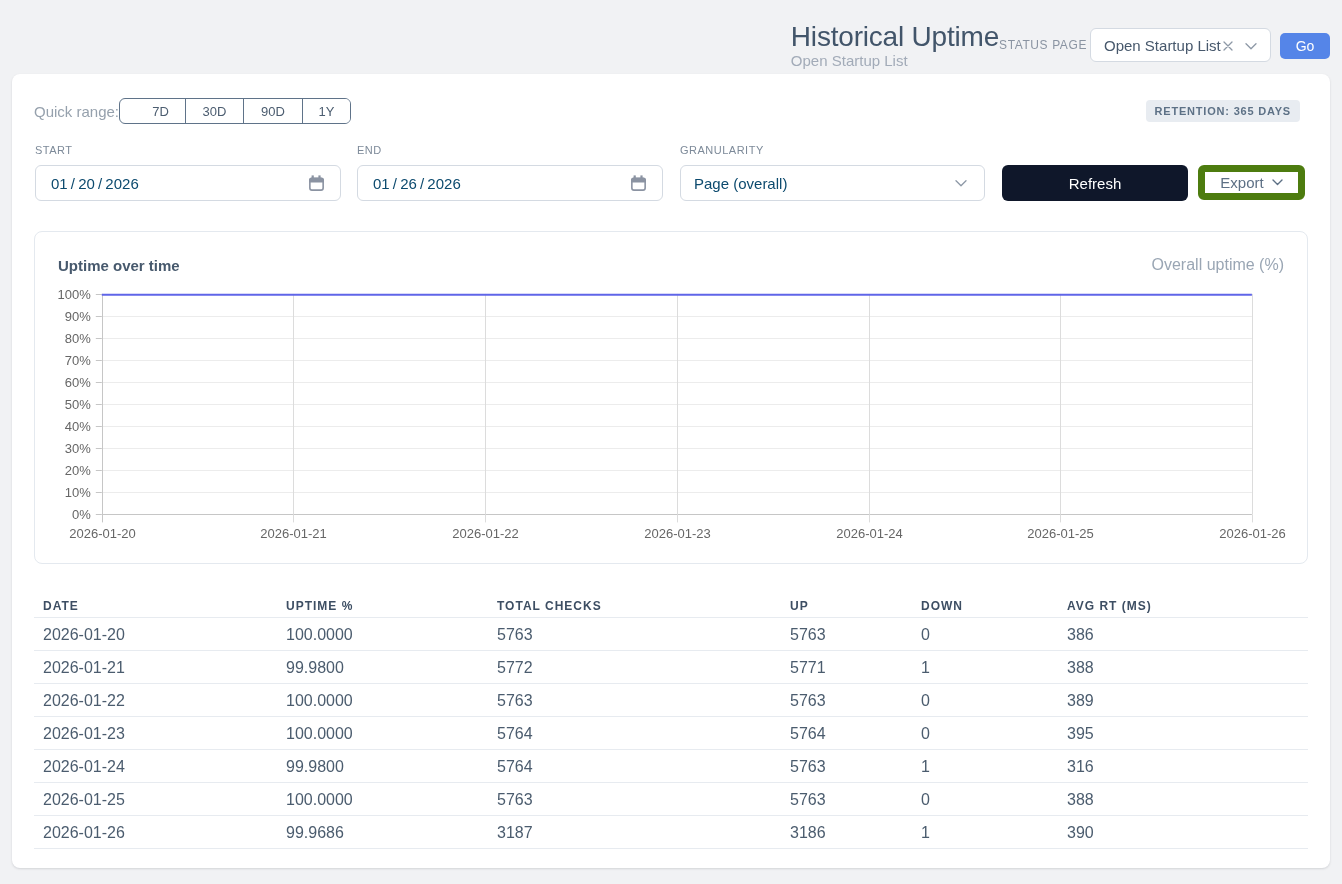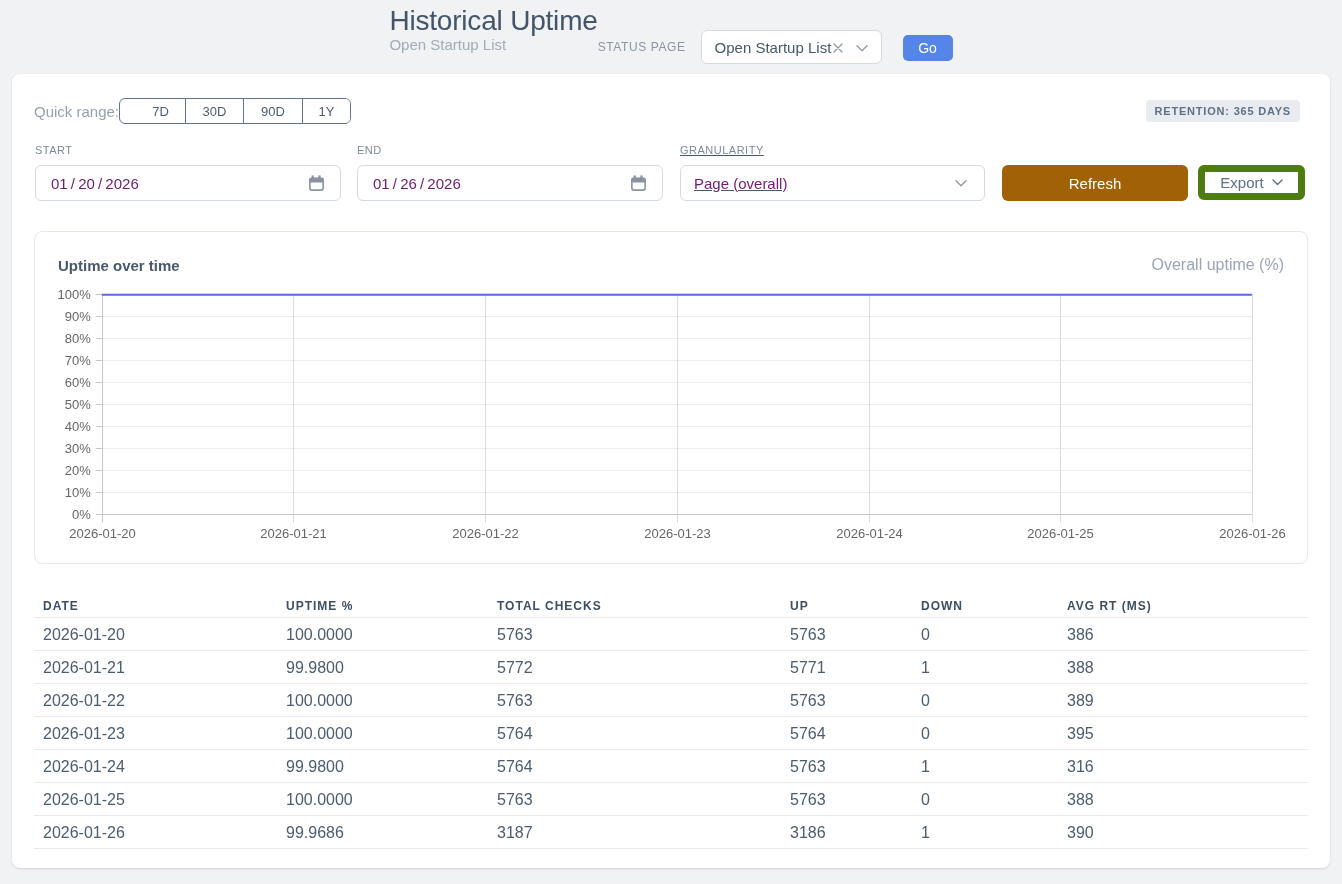--- a/index.html
+++ b/index.html
@@ -5,24 +5,24 @@
 * { box-sizing: border-box; margin: 0; padding: 0; }
 html,body { width:1342px; height:884px; overflow:hidden; }
 body {
   background:#f1f2f4;
   font-family:"Liberation Sans", sans-serif;
   color:#47586c;
 }
 .page { padding:0 12px; }
 
 
-.topbar { display:flex; justify-content:center; align-items:flex-start; padding:6px 0 0 0; height:74px; }
+.topbar { display:flex; justify-content:flex-end; align-items:flex-start; padding:22px 0 0 0; height:74px; }
 h1 { font-size:28px; font-weight:400; color:#42556a; letter-spacing:-0.2px; line-height:1.1; }
 .sub { font-size:15px; color:#a2abb8; margin-top:-1px; }
-.topctl { display:flex; align-items:center; margin-top:24px;gap:12px; }
+.topctl { display:flex; align-items:center; margin-top:6px; }
 .sp-label { font-size:12px; color:#8a94a2; letter-spacing:0.6px; margin-right:3px; }
 .sp-select { position:relative; width:181px; height:34px; background:#fff; border:1px solid #d4dae2; border-radius:6px; display:flex; align-items:center; padding-left:13px; font-size:15px; color:#47586c; }
 .sp-select svg.xx { margin-left:2px; position:relative; top:0.5px; }
 .sp-select svg.chv { position:absolute; right:13px; top:14px; }
 .go { width:50px; height:26px; margin-left:9px; position:relative; top:1px; background:#5585e8; border:none; border-radius:5px; color:#fff; font-size:14px; font-family:inherit; }
 
 
 .card { background:#fff; border-radius:8px; box-shadow:0 1px 2px rgba(16,24,40,.06), 0 1px 3px rgba(16,24,40,.08); padding:24px 22px 17px 22px; height:794px; position:relative; }
 
 
@@ -31,26 +31,26 @@
 .seg { display:flex; border:1px solid #5f7389; border-radius:6px; overflow:hidden; height:26px;padding-left:16px; }
 .seg button { border:none; background:#fff; font-family:inherit; font-size:13px; color:#4c5d70; border-right:1px solid #5f7389; padding:0; }
 .seg button:last-child { border-right:none; }
 .badge { position:absolute; right:8px; top:2px; height:22px; background:#e8ecf1; border-radius:4px; font-size:11px; font-weight:700; letter-spacing:0.8px; color:#5d7186; display:flex; align-items:center; padding:0 9px; }
 
 
 .frow { display:flex; margin-top:20px; padding-left:1px; }
 .field { display:flex; flex-direction:column; }
 .f1 { width:306px; }
 .f2 { width:306px; margin-left:16px; }
-.f3 { width:305px; margin-left:17px;text-decoration:underline; }
+.f3 { width:305px; margin-left:17px; }
 .flabel { font-size:11px; letter-spacing:0.5px; color:#7d8a99; margin-bottom:9px; }
-.inp.date { word-spacing:-1px; } .inp { position:relative; height:36px; border:1px solid #d4dae2; border-radius:6px; background:#fff; display:flex; align-items:center; padding-left:15px; font-size:15px; color:#701a75; }
+.inp.date { word-spacing:-1px; } .inp { position:relative; height:36px; border:1px solid #d4dae2; border-radius:6px; background:#fff; display:flex; align-items:center; padding-left:15px; font-size:15px; color:#0c4a6e; }
 .inp svg.cal { position:absolute; right:16px; top:9px; }
 .inp svg.chev { position:absolute; right:17px; top:14px; }
-.refresh { width:186px; height:36px; margin-left:17px; margin-top:21px; background:#a16207; border:none; border-radius:6px; color:#fff; font-size:15px; font-family:inherit; }
+.refresh { width:186px; height:36px; margin-left:17px; margin-top:21px; background:#0f172a; border:none; border-radius:6px; color:#fff; font-size:15px; font-family:inherit; }
 .export { width:107px; height:35px; margin-left:10px; margin-top:21px; background:#fff; border:7px solid #4d7c0f; border-radius:6px; color:#5d7085; font-size:15px; font-family:inherit; display:flex; align-items:center; justify-content:center; }
 .export svg { margin-left:8px; }
 
 
 .chart-card { margin-top:30px; border:1px solid #e4e9ef; border-radius:8px; height:333px; position:relative; }
 .ct { position:absolute; left:23px; top:25px; font-size:15px; font-weight:700; color:#47596d; }
 .cr { position:absolute; right:23px; top:24px; font-size:16px; color:#9aa6b4; }
 
 
 table { border-collapse:collapse; table-layout:fixed; width:1274px; margin-top:21px; }

